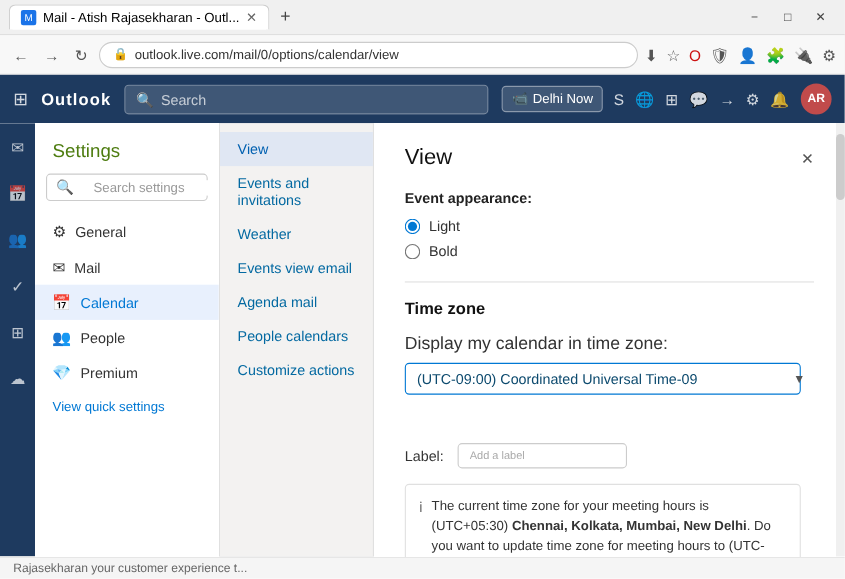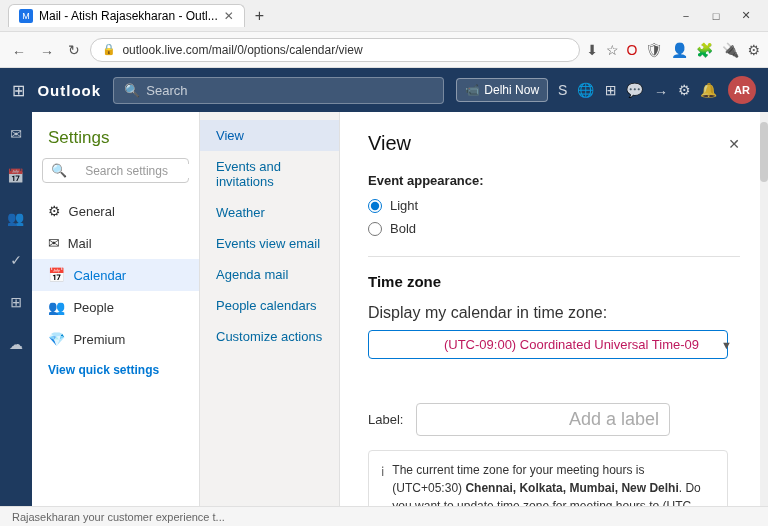--- a/index.html
+++ b/index.html
@@ -112,21 +112,21 @@
       padding: 4px 8px; gap:6px;
     }
     .settings-search input { border:none; outline:none; font-size:12px; flex:1; color:#333;margin-left:12px; }
     .settings-search input::placeholder { color:#999; }
     .settings-nav-item {
       display: flex; align-items:center; gap:8px;
       padding: 8px 16px; cursor:pointer; font-size:13px; color:#333;
     }
     .settings-nav-item.active { background:#e8f0fd; color:#0078d4; font-weight:500; }
     .settings-nav-icon { font-size:14px; }
-    .view-quick { color:#0078d4; font-size:12px; padding:8px 16px; cursor:pointer; text-decoration:none; display:block;font-weight:bold; }
+    .view-quick { color:#0078d4; font-size:12px; padding:8px 16px; cursor:pointer; text-decoration:none; display:block; }
 
     
     .calendar-submenu {
       width: 140px;
       background: #f3f2f1;
       border-right: 1px solid #e0e0e0;
       padding: 8px 0;
     }
     .calendar-submenu-item {
       padding: 8px 16px; font-size:13px; color:#0369a1; cursor:pointer;
@@ -163,36 +163,34 @@
     .checkbox-row input[type=checkbox] { margin-top:2px; width:14px; height:14px; accent-color:#0078d4; cursor:pointer; }
     .checkbox-label { font-size:13px; color:#333; }
 
     .select-wrapper { position:relative; width:100%; }
     .timezone-select {
       width: 100%;
       border: 1px solid #0078d4;
       border-radius: 4px;
       padding: 6px 28px 6px 10px;
       font-size: 13px;
-      color: #be185d;
+      color: #0c4a6e;
       background: #fff;
       appearance: none;
       cursor: pointer;
       outline: none;
-      text-align: right;
     }
     .select-arrow { position:absolute; right:8px; top:50%; transform:translateY(-50%); color:#555; font-size:11px; pointer-events:none; }
 
     .label-row { display:flex; align-items:center; gap:8px; margin-bottom:14px;margin-top:44px; }
     .label-text { font-size:13px; color:#333; min-width:40px; }
     .label-input {
       border: 1px solid #ccc; border-radius:4px;
-      padding: 5px 10px; font-size:18px; color:#999;
+      padding: 5px 10px; font-size:10px; color:#999;
       outline:none;
-      text-align:right;
     }
     .label-input::placeholder { color:#aaa; }
 
     .info-box {
       border: 1px solid #e0e0e0; border-radius:4px;
       padding: 10px 12px; font-size:12px; color:#333;
       display:flex; gap:8px; align-items:flex-start;
       margin-bottom:14px;
       background: #fff;
     }

